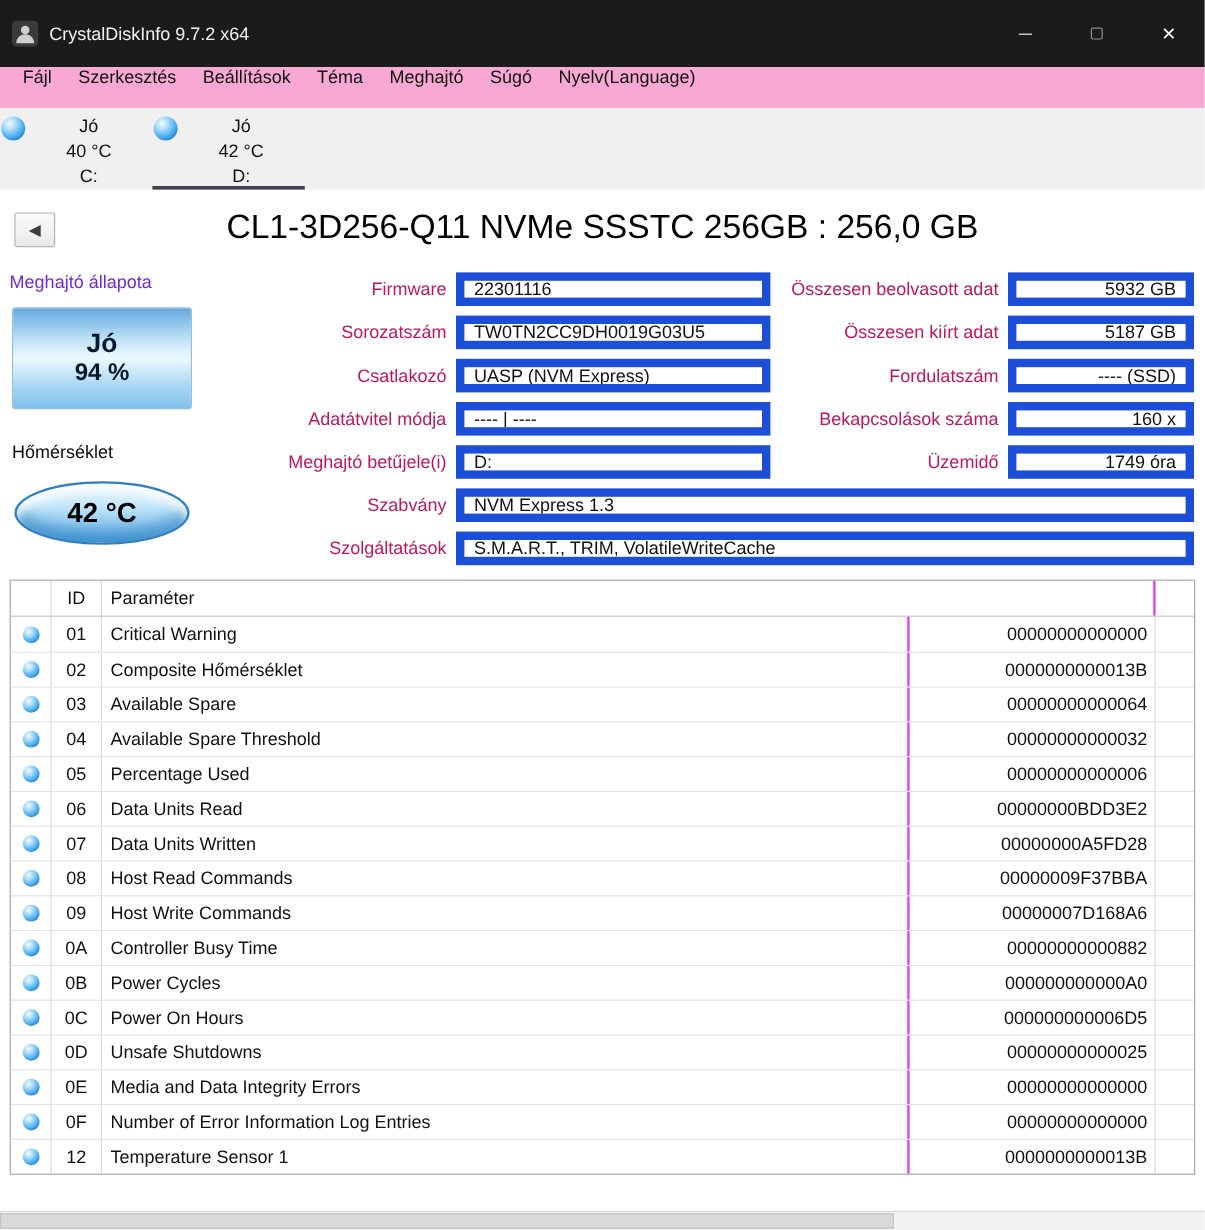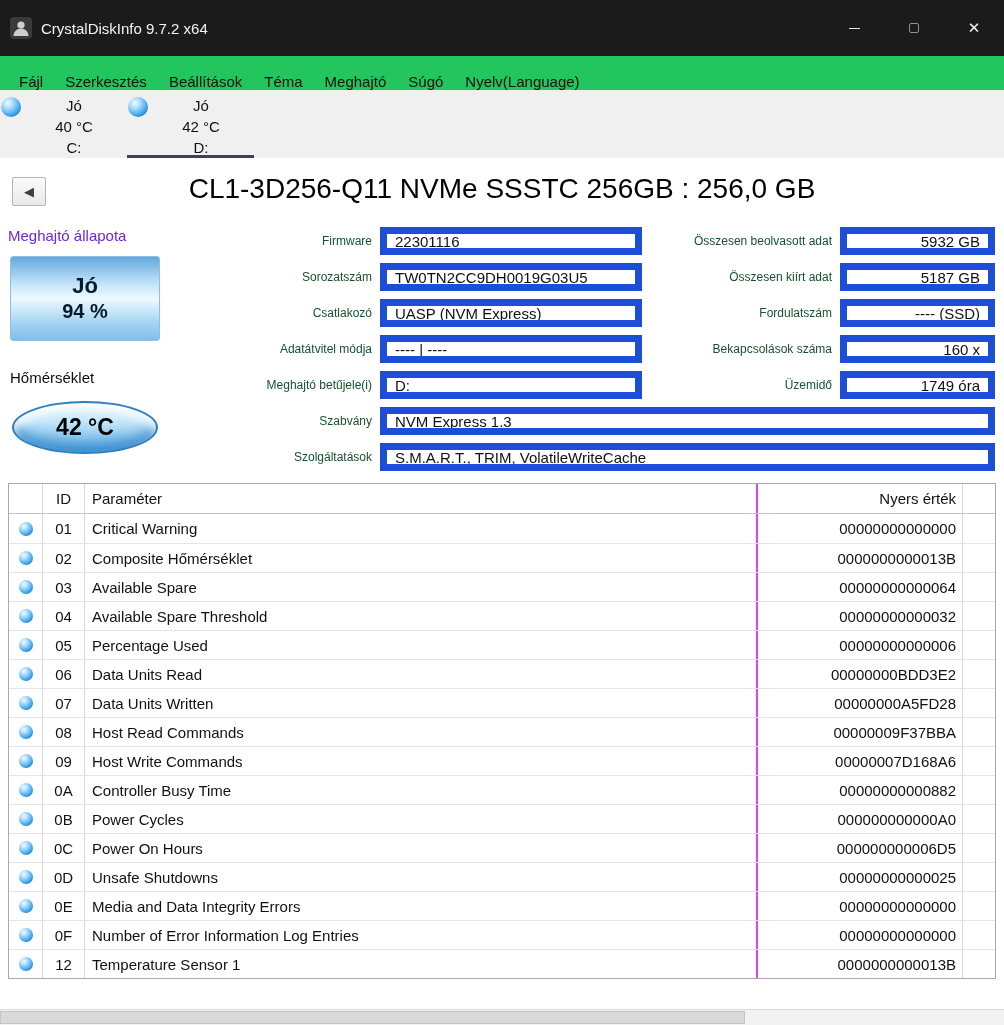--- a/index.html
+++ b/index.html
@@ -28,23 +28,23 @@
     display: flex; align-items: center; justify-content: center;
     cursor: pointer; font-size: 14px; color: #fff;
   }
   .w-min { display: block; width: 11px; height: 1px; background: #e8e8e8; }
   .w-max { display: block; width: 10px; height: 10px; border: 1px solid #8f8f8f; border-radius: 2px; }
   .w-close { font-size: 15px; color: #f5f5f5; }
 
   
   .menubar {
     height: 34px;
-    background: #22c55e;
+    background: #f9a8d4;
     display: flex;
-    align-items: flex-end;
+    align-items: flex-start;
     padding-left: 8px;
     font-size: 15px;
   }
   .menu-item { display: flex; align-items: center; padding: 0 11px; cursor: pointer; color: #101010; }
 
   
   .tabstrip {
     height: 68px;
     background: #f0f0f0;
     display: flex;
@@ -125,22 +125,22 @@
     margin-left: 180px;
     width: 815px;
     display: grid;
     grid-template-columns: 200px 270px 190px 155px;
     grid-auto-rows: 36px;
     align-items: center;
   }
   .f-label {
     text-align: right;
     padding-right: 8px;
-    font-size: 12px;
-    color: #14532d;
+    font-size: 15px;
+    color: #be185d;
     white-space: nowrap;
     overflow: hidden;
   }
   .f-value {
     height: 28px;
     border: 7px solid #1d4ed8;
     background: #fff;
     display: flex; align-items: center;
     padding: 0 8px;
     font-size: 15px;
@@ -281,21 +281,20 @@
       <div class="f-label">Szolgáltatások</div>
       <div class="f-value f-full">S.M.A.R.T., TRIM, VolatileWriteCache</div>
     </div>
 </div>
 
 <div class="smart-table">
   <div class="t-row t-head">
     <div class="t-cell c-dot"></div>
     <div class="t-cell c-id">ID</div>
     <div class="t-cell c-param">Paraméter</div>
-    <div class="t-cell c-raw">Nyers érték</div>
     <div class="t-cell c-tail"></div>
   </div>
   <div class="t-body">
       <div class="t-row">
         <div class="t-cell c-dot">
           <span class="status-dot dot-sm"></span>
         </div>
         <div class="t-cell c-id">01</div>
         <div class="t-cell c-param">Critical Warning</div>
         <div class="t-cell c-raw">00000000000000</div>

